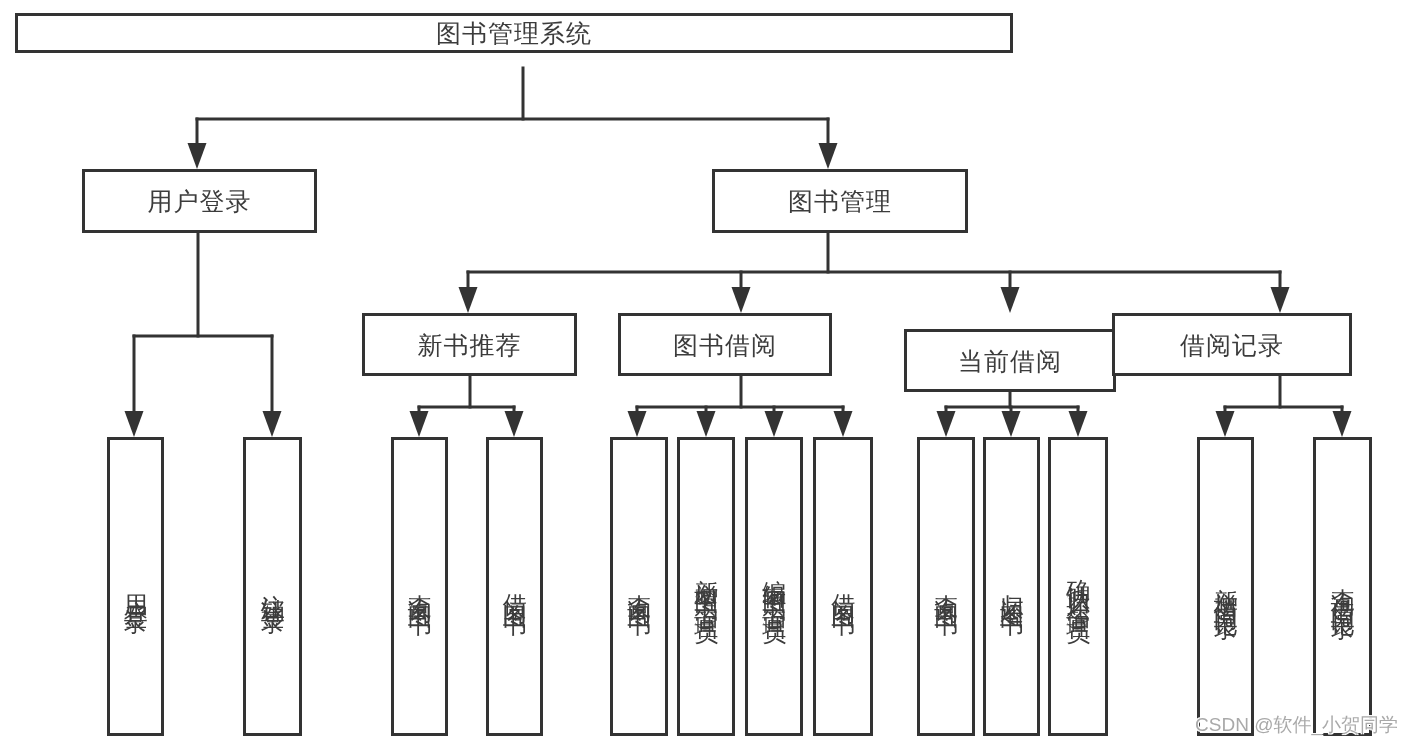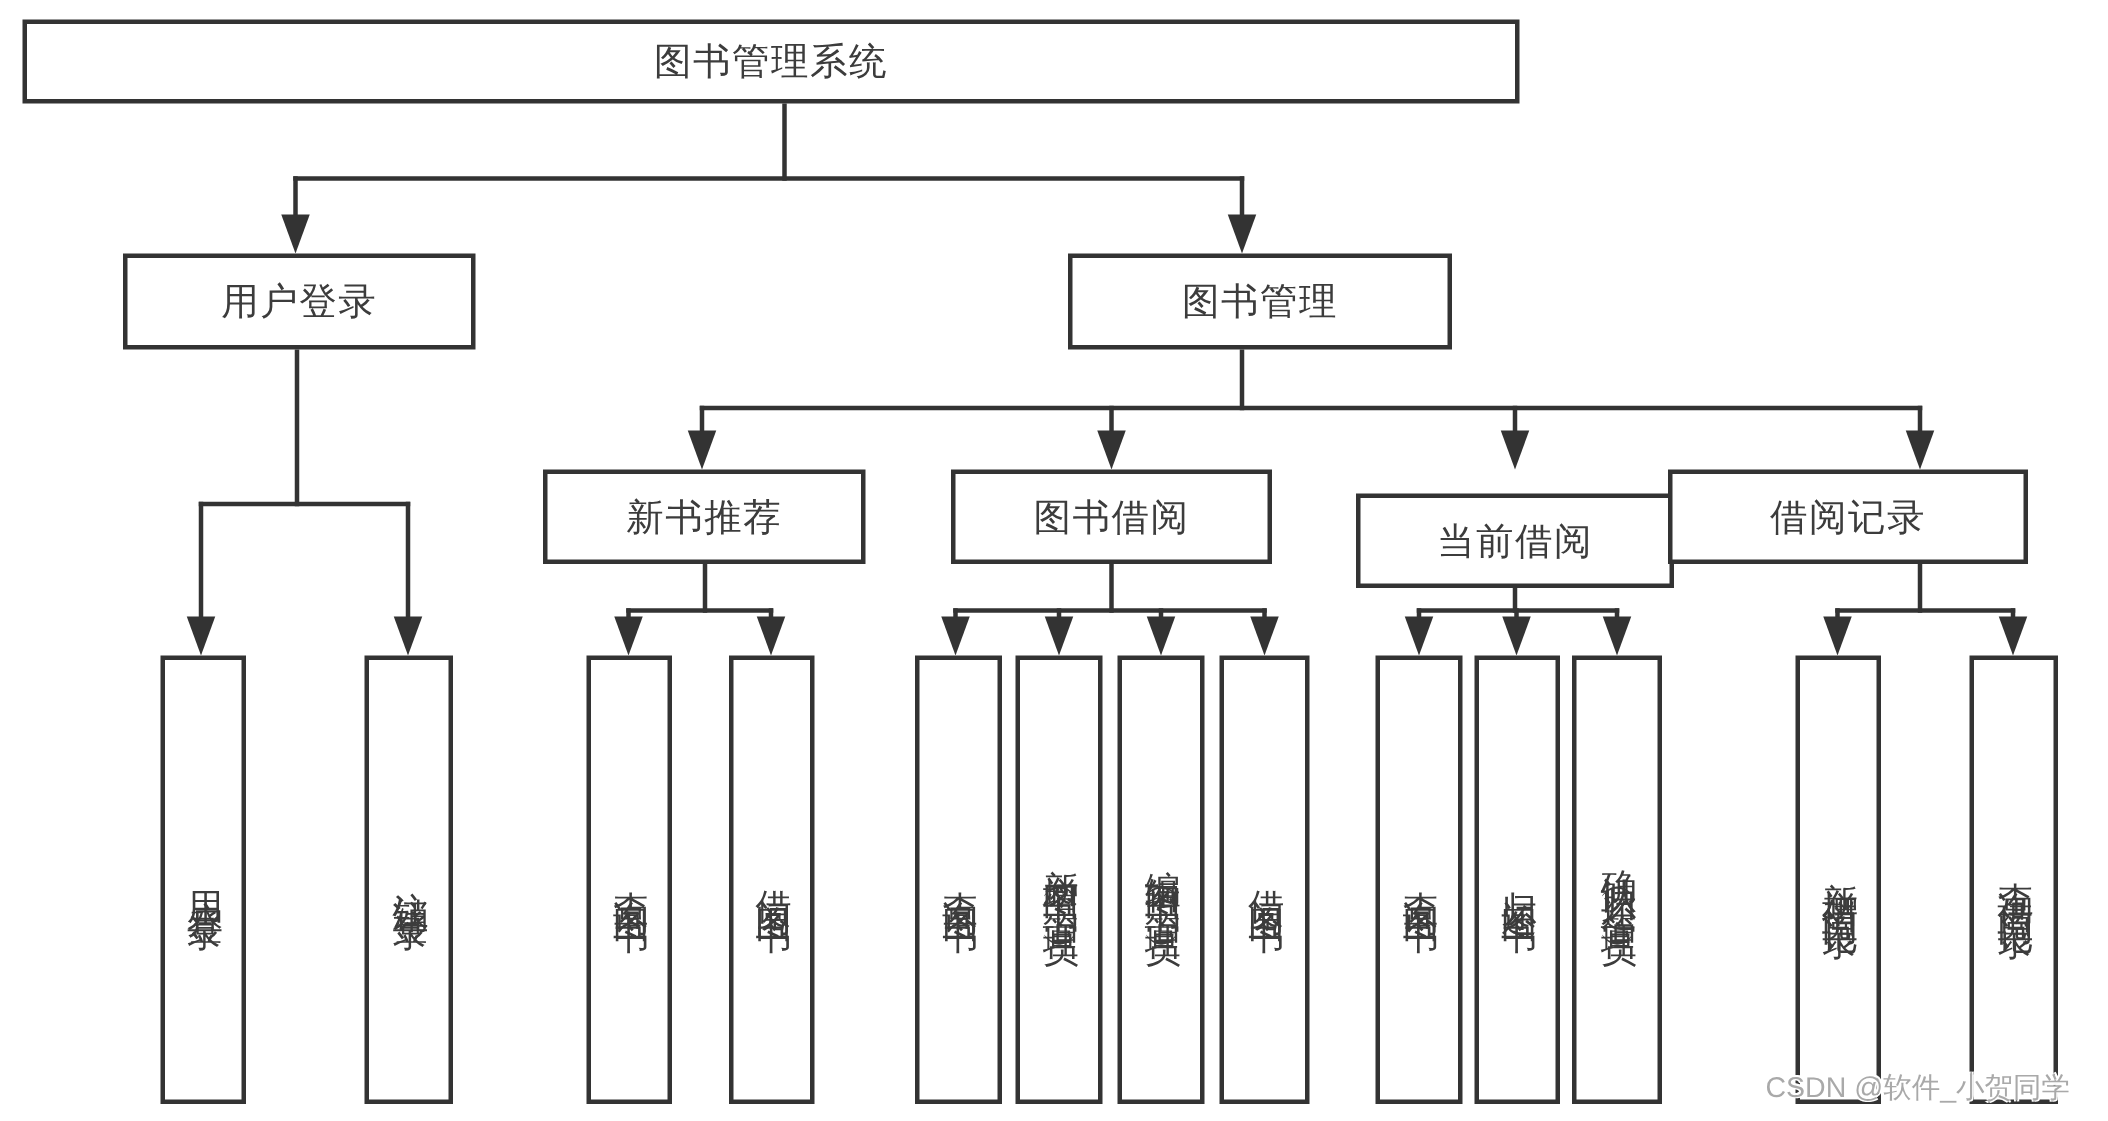--- a/index.html
+++ b/index.html
@@ -13,21 +13,21 @@
     display:flex;align-items:center;justify-content:center;z-index:2;
   }
   .lbl{
     font-size:25px;letter-spacing:1px;color:#3c3c3c;white-space:nowrap;line-height:1.2;
   }
   .vlbl{
     writing-mode:vertical-rl;text-orientation:mixed;
     font-size:24px;letter-spacing:6px;line-height:1.1;color:#3c3c3c;
   }
   .watermark{
-    position:absolute;right:25px;top:712px;z-index:3;
+    position:absolute;right:7px;top:712px;z-index:3;
     font-size:19px;color:#a9a9a9;white-space:nowrap;
     text-shadow:1px 1px 0 #ffffff,-1px -1px 0 #ffffff,1px -1px 0 #ffffff,-1px 1px 0 #ffffff;
   }
 </style>
 </head>
 <body>
 
 <div class="canvas">
 
   <svg class="wires" width="1405" height="747" viewBox="0 0 1405 747">
@@ -89,35 +89,35 @@
       <polygon points="764.5,411 783.5,411 774,437"></polygon>
       <polygon points="833.5,411 852.5,411 843,437"></polygon>
       <polygon points="936.5,411 955.5,411 946,437"></polygon>
       <polygon points="1001.5,411 1020.5,411 1011,437"></polygon>
       <polygon points="1068.5,411 1087.5,411 1078,437"></polygon>
       <polygon points="1215.5,411 1234.5,411 1225,437"></polygon>
       <polygon points="1332.5,411 1351.5,411 1342,437"></polygon>
     </g>
   </svg>
 
-  <div class="node" style="left:15px;top:13px;width:998px;height:56px">
+  <div class="node" style="left:15px;top:13px;width:998px;height:40px">
     <span class="lbl">图书管理系统</span>
   </div>
 
   <div class="node" style="left:82px;top:169px;width:235px;height:64px">
     <span class="lbl">用户登录</span>
   </div>
   <div class="node" style="left:712px;top:169px;width:256px;height:64px">
     <span class="lbl">图书管理</span>
   </div>
 
   <div class="node" style="left:362px;top:313px;width:215px;height:63px">
     <span class="lbl">新书推荐</span>
   </div>
-  <div class="node" style="left:634px;top:313px;width:214px;height:63px">
+  <div class="node" style="left:618px;top:313px;width:214px;height:63px">
     <span class="lbl">图书借阅</span>
   </div>
   <div class="node" style="left:904px;top:329px;width:212px;height:63px">
     <span class="lbl">当前借阅</span>
   </div>
   <div class="node" style="left:1112px;top:313px;width:240px;height:63px">
     <span class="lbl">借阅记录</span>
   </div>
 
   <div class="node" style="left:107px;top:437px;width:57px;height:299px">

